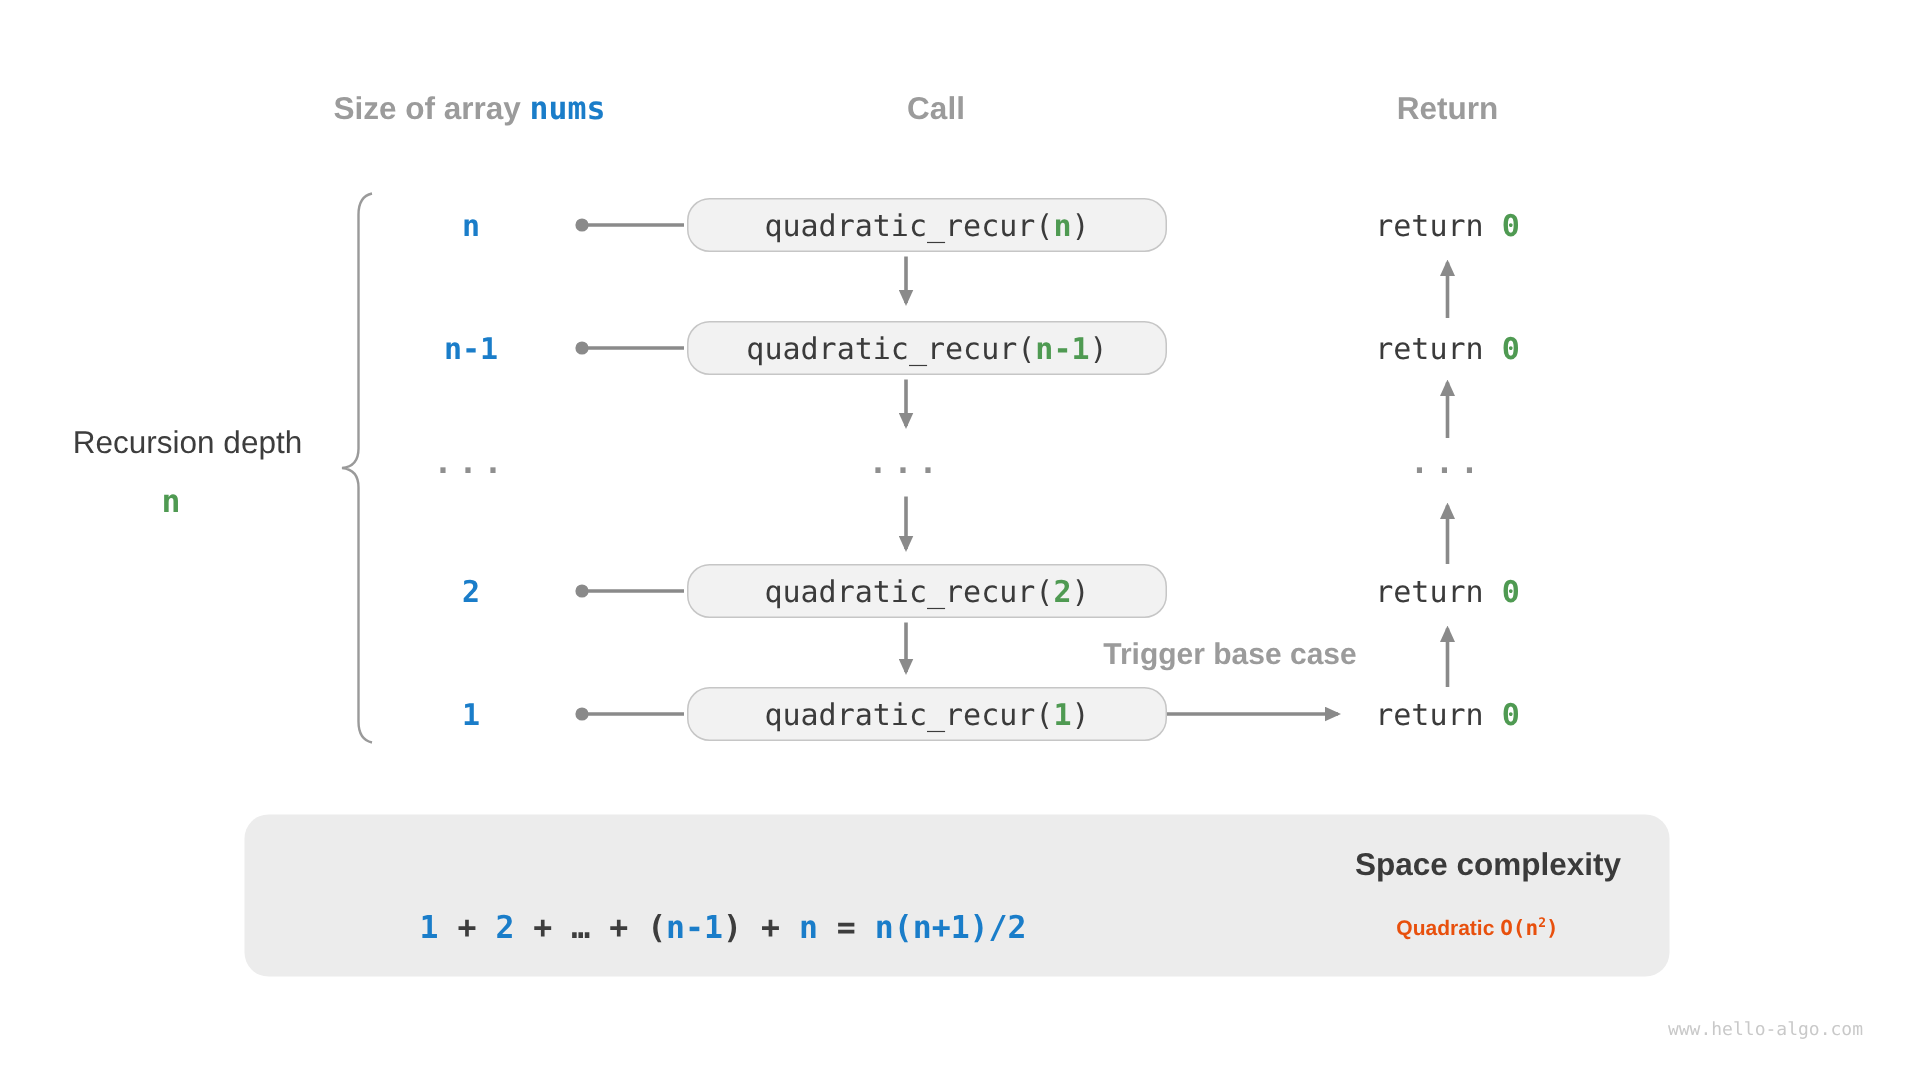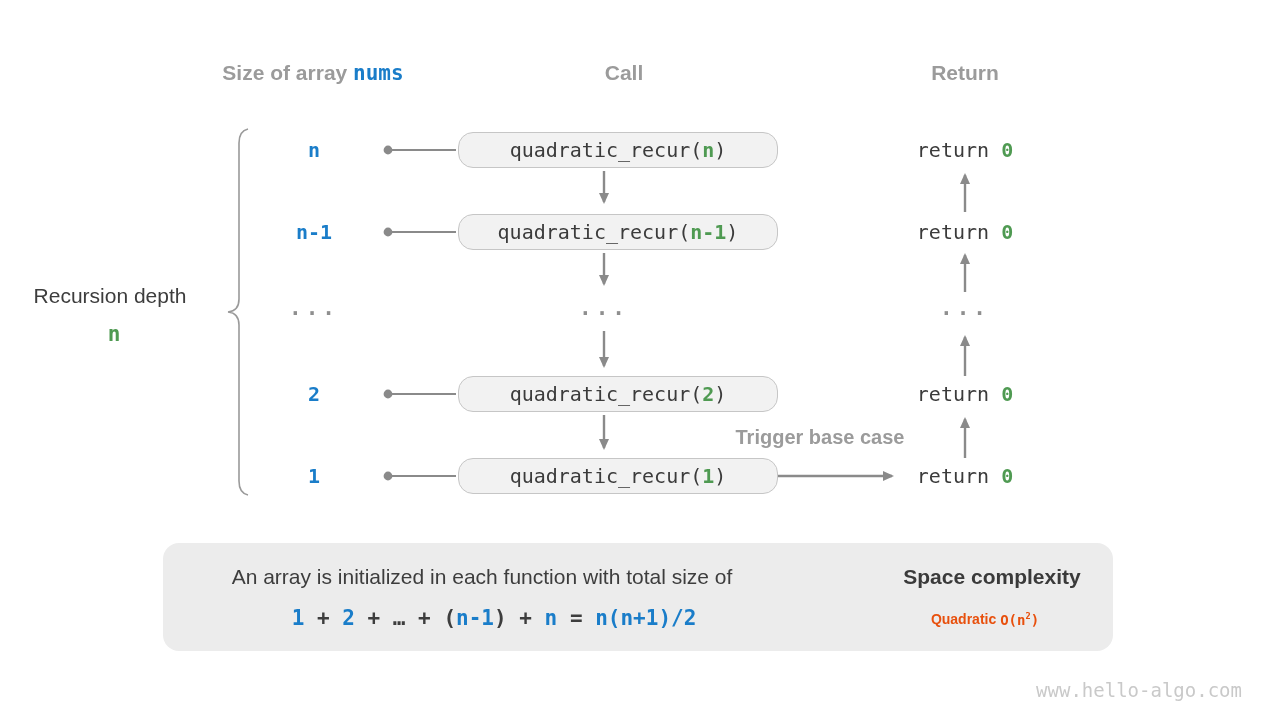--- a/index.html
+++ b/index.html
@@ -24,21 +24,21 @@
   .ret{font-family:"DejaVu Sans Mono",monospace;font-size:20px;color:#3b3b3b;}
   .dots{font-family:"DejaVu Sans Mono",monospace;font-weight:bold;font-size:21px;
         letter-spacing:4px;color:#8f8f8f;}
   .panel{position:absolute;left:163px;top:543px;width:950px;height:108px;
          background:#ececec;border-radius:16px;}
   .eq{font-family:"DejaVu Sans Mono",monospace;font-weight:bold;font-size:21px;color:var(--dark);}
   .tok-blue{color:var(--blue);}
   .tok-dark{color:var(--dark);}
   .svglayer{position:absolute;left:0;top:0;pointer-events:none;}
   sup{font-size:0.62em;}
-  .watermark{font-family:"DejaVu Sans Mono",monospace;font-size:19px;color:#c9c9c9;}
+  .watermark{font-family:"DejaVu Sans Mono",monospace;font-size:12px;color:#c9c9c9;}
 </style>
 </head>
 <body>
 
 <div class="stage">
 
   <svg class="svglayer" width="1280" height="720" viewBox="0 0 1280 720">
     <defs>
       <marker id="ah" markerWidth="11" markerHeight="10" refX="9" refY="5" orient="auto" markerUnits="userSpaceOnUse">
         <path d="M0,0 L11,5 L0,10 Z" fill="#8a8a8a"></path>
@@ -74,21 +74,21 @@
 
     <line x1="754" y1="476" x2="892" y2="476" stroke="#8a8a8a" stroke-width="2.4" marker-end="url(#ah)"></line>
 
     <polygon points="801,594 823,594 823,585 842,600 823,615 823,606 801,606" fill="#c5c5c5"></polygon>
   </svg>
 
   <div class="abs hdr" style="left:313px;top:73px;"><span>Size of array </span><span class="mono blue">nums</span></div>
   <div class="abs hdr" style="left:604px;top:73px;margin-left:20px;">Call</div>
   <div class="abs hdr" style="left:965px;top:73px;">Return</div>
 
-  <div class="abs" style="left:110px;top:296px;font-size:21px;color:var(--dark);">Recursion depth</div>
+  <div class="abs" style="left:125px;top:296px;font-size:21px;color:var(--dark);">Recursion depth</div>
   <div class="abs mono green b" style="left:114px;top:334px;font-size:21px;">n</div>
 
   <div class="abs rowlabel" style="left:314px;top:150px;">n</div>
   <div class="abs rowlabel" style="left:314px;top:232px;">n-1</div>
   <div class="abs dots" style="left:314px;top:308px;">...</div>
   <div class="abs rowlabel" style="left:314px;top:394px;">2</div>
   <div class="abs rowlabel" style="left:314px;top:476px;">1</div>
 
   <div class="callbox" style="top:132px;"><span>quadratic_recur(</span><span class="green b">n</span><span>)</span></div>
   <div class="callbox" style="top:214px;"><span>quadratic_recur(</span><span class="green b">n-1</span><span>)</span></div>
@@ -98,19 +98,18 @@
 
   <div class="abs ret" style="left:965px;top:150px;"><span>return </span><span class="green b">0</span></div>
   <div class="abs ret" style="left:965px;top:232px;"><span>return </span><span class="green b">0</span></div>
   <div class="abs dots" style="left:965px;top:308px;">...</div>
   <div class="abs ret" style="left:965px;top:394px;"><span>return </span><span class="green b">0</span></div>
   <div class="abs ret" style="left:965px;top:476px;"><span>return </span><span class="green b">0</span></div>
 
   <div class="abs hdr" style="left:820px;top:437px;font-size:20px;text-align:center;">Trigger base case</div>
 
   <div class="panel"></div>
-  <div class="abs" style="left:482px;top:577px;font-size:21px;color:var(--dark);">An array is initialized in each function with total size of</div>
-  <div class="abs eq" style="left:482px;top:618px;margin-left:12px;"><span class="tok-blue">1</span><span class="tok-dark"> + </span><span class="tok-blue">2</span><span class="tok-dark"> + … + </span><span class="tok-dark">(</span><span class="tok-blue">n-1</span><span class="tok-dark">) + </span><span class="tok-blue">n</span><span class="tok-dark"> = </span><span class="tok-blue">n(n+1)/2</span></div>
+  <div class="abs eq" style="left:482px;top:618px;"><span class="tok-blue">1</span><span class="tok-dark"> + </span><span class="tok-blue">2</span><span class="tok-dark"> + … + </span><span class="tok-dark">(</span><span class="tok-blue">n-1</span><span class="tok-dark">) + </span><span class="tok-blue">n</span><span class="tok-dark"> = </span><span class="tok-blue">n(n+1)/2</span></div>
   <div class="abs b" style="left:992px;top:577px;font-size:21px;color:#3a3a3a;">Space complexity</div>
   <div class="abs b orange" style="left:985px;top:619px;font-size:14px;"><span>Quadratic</span><span> </span><span class="mono"><span>O(n</span><sup>2</sup><span>)</span></span></div>
 
   <div class="watermark" style="position:absolute;right:38px;top:679px;">www.hello-algo.com</div>
 </div>
 
 </body></html>

